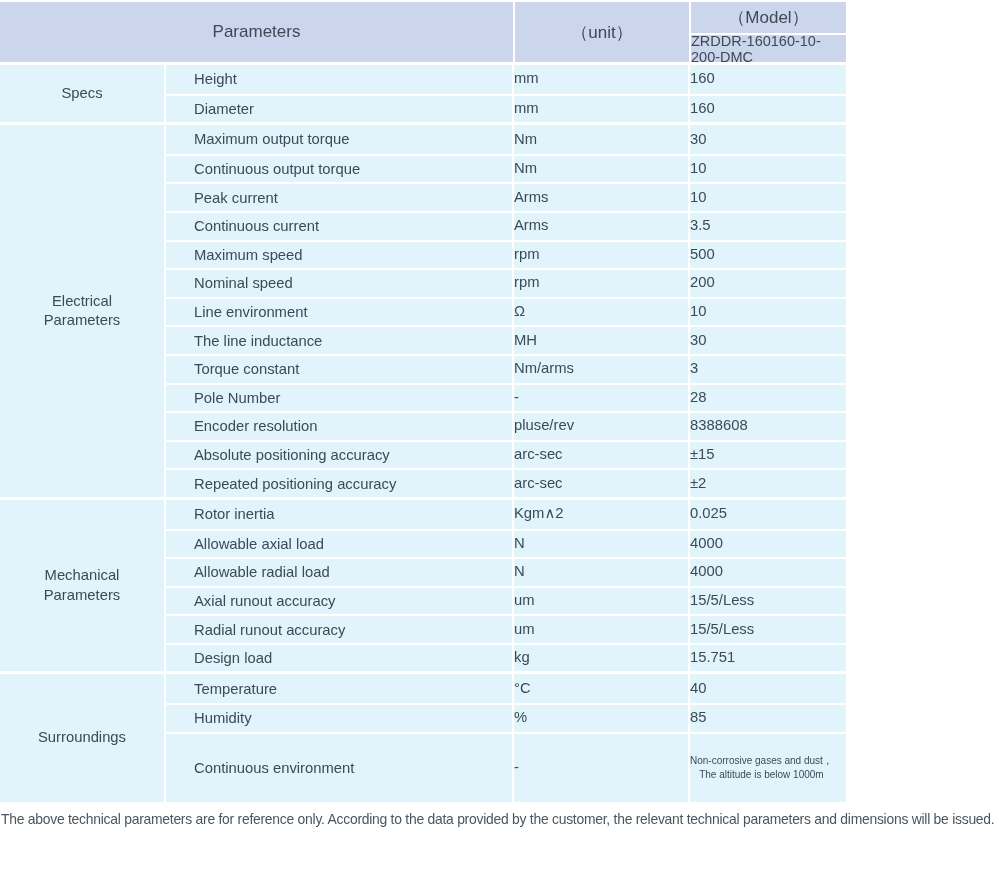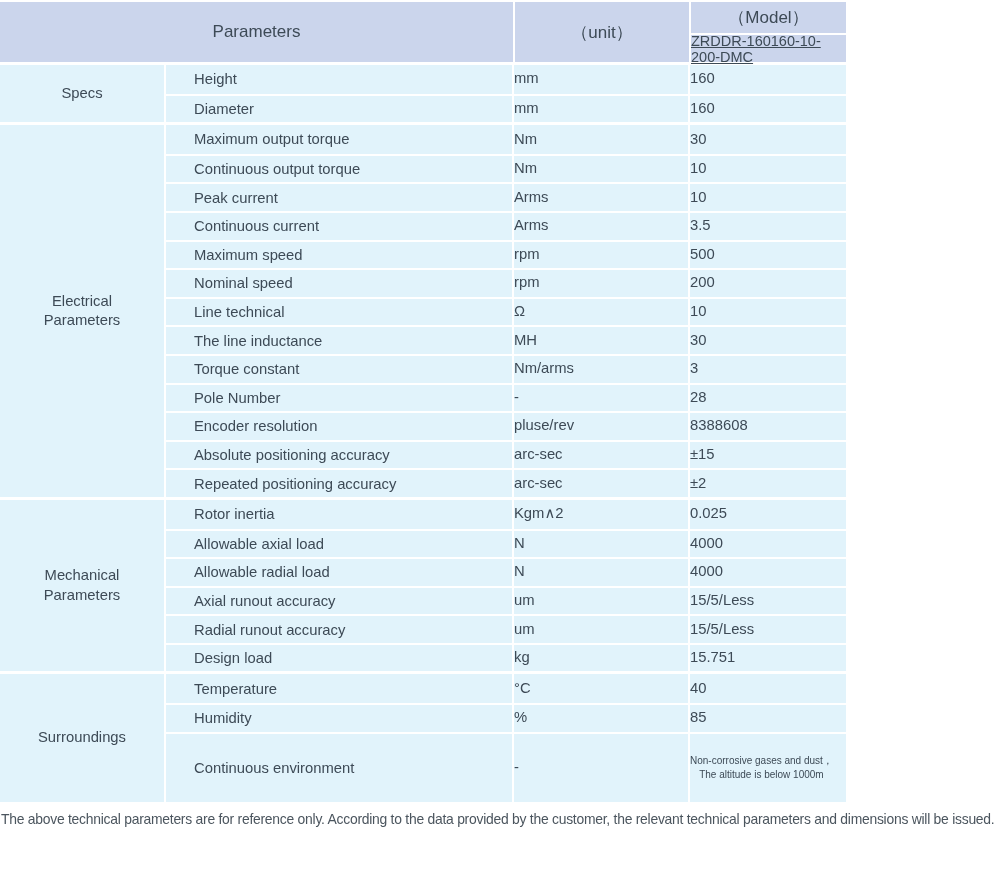--- a/index.html
+++ b/index.html
@@ -27,21 +27,21 @@
     gap:2px;
     background:transparent;
   }
   .table-header .hcell{
     background:var(--header-bg);
     display:flex;align-items:center;justify-content:center;
   }
   .hcell.parameters{grid-column:1/3;grid-row:1/3;font-size:17px;}
   .hcell.unit{grid-column:3;grid-row:1/3;font-size:17px;}
   .hcell.model{grid-column:4;grid-row:1;font-size:17px;}
-  .hcell.model-number{grid-column:4;grid-row:2;font-size:14.5px;text-decoration:underline;}
+  .hcell.model-number{grid-column:4;grid-row:2;font-size:14.5px;}
 
   
   .section{
     display:flex;
     gap:2px;
     margin-top:3px;
   }
   .section-label{
     width:164px;flex:0 0 164px;
     background:var(--cell-bg);
@@ -192,21 +192,21 @@
             </div>
             <div class="cell-unit">
               <span>rpm</span>
             </div>
             <div class="cell-value">
               <span>200</span>
             </div>
           </div>
           <div class="row">
             <div class="cell-param">
-              <span>Line technical</span>
+              <span>Line environment</span>
             </div>
             <div class="cell-unit">
               <span>Ω</span>
             </div>
             <div class="cell-value">
               <span>10</span>
             </div>
           </div>
           <div class="row">
             <div class="cell-param">

